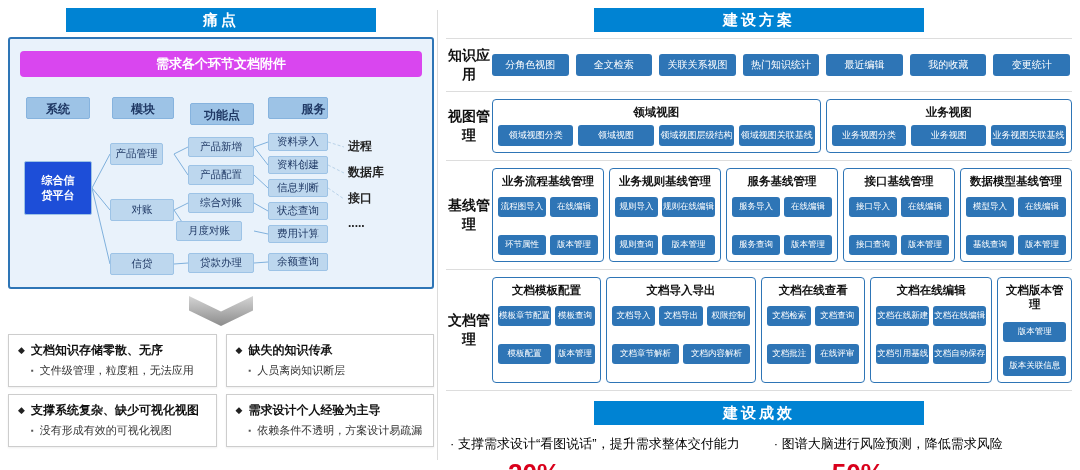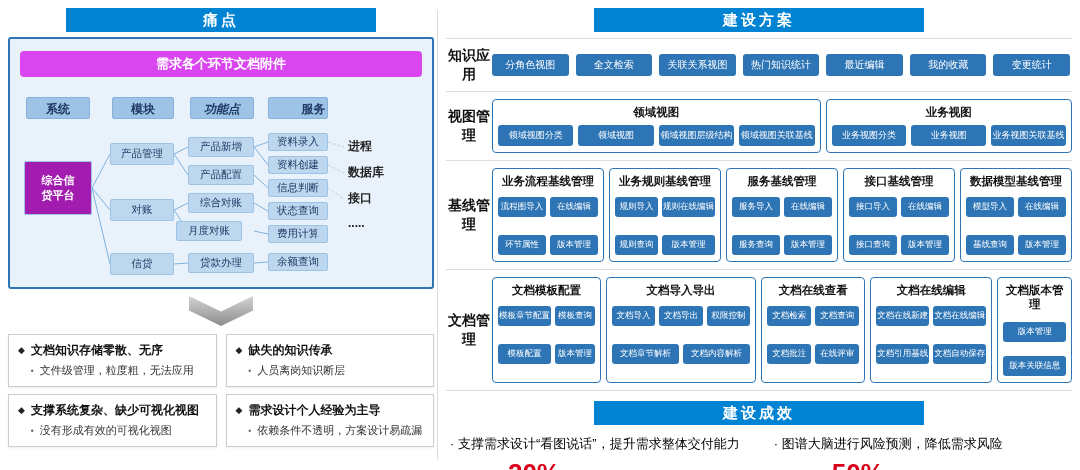--- a/index.html
+++ b/index.html
@@ -17,21 +17,21 @@
   .diagram{position:relative;margin-top:5px;height:252px;border:2px solid #2e75b6;
            background:#e9f2fb;border-radius:3px;box-sizing:border-box;}
   .dtitle{position:absolute;left:10px;right:10px;top:12px;height:26px;background:#d946ef;
           color:#fff;font-size:13px;font-weight:bold;text-align:center;line-height:26px;border-radius:4px;}
   .connectors{position:absolute;left:0;top:0;width:100%;height:100%;}
   .colhead{position:absolute;height:22px;background:#9dc3e6;color:#1f3864;font-size:12px;
            font-weight:bold;text-align:center;line-height:22px;border-radius:2px;border:1px solid #86b3de;box-sizing:border-box;}
   .node{position:absolute;background:#bdd7ee;color:#1f3864;font-size:10.5px;text-align:center;
         border-radius:2px;display:flex;align-items:center;justify-content:center;
         border:1px solid #9dc3e6;box-sizing:border-box;white-space:nowrap;}
-  .platform{background:#a21caf;color:#fff;font-size:11px;font-weight:bold;white-space:normal;
+  .platform{background:#1d4ed8;color:#fff;font-size:11px;font-weight:bold;white-space:normal;
             line-height:1.35;padding:16px;}
   .sidetext{position:absolute;font-size:12px;font-weight:600;color:#222;width:76px;}
 
   .arrow-down{width:64px;height:30px;margin:7px auto 8px;
               background:linear-gradient(180deg,#d4d4d4,#8c8c8c);
               clip-path:polygon(0 0,50% 52%,100% 0,100% 48%,50% 100%,0 48%);}
 
   .pain-grid{display:grid;grid-template-columns:1fr 1fr;gap:7px 9px;}
   .pain-box{border:1px solid #cdcdcd;background:#fff;padding:8px 9px;min-height:44px;
             box-shadow:0 1px 2px rgba(0,0,0,.07);box-sizing:border-box;}
@@ -105,26 +105,26 @@
           <path d="M318,103 L334,108"></path>
             <path d="M318,126 L334,134"></path>
             <path d="M318,149 L334,160"></path>
         </g>
       </svg>
 
       <div class="dtitle">需求各个环节文档附件</div>
 
       <div class="colhead" style="left:16px;top:58px;width:64px;">系统</div>
       <div class="colhead" style="left:102px;top:58px;width:62px;">模块</div>
-      <div class="colhead" style="left:180px;top:58px;width:64px;font-style:italic;">功能点</div>
+      <div class="colhead" style="left:180px;top:64px;width:64px;">功能点</div>
       <div class="colhead" style="left:258px;top:58px;width:60px;padding-left:31px;">服务</div>
 
       <div class="node platform" style="left:14px;top:122px;width:68px;height:54px;">综合信贷平台</div>
 
-      <div class="node" style="left:100px;top:104px;width:64px;height:22px;">产品管理</div>
+      <div class="node" style="left:100px;top:104px;width:53px;height:22px;">产品管理</div>
       <div class="node" style="left:100px;top:160px;width:64px;height:22px;">对账</div>
       <div class="node" style="left:100px;top:214px;width:64px;height:22px;">信贷</div>
 
       <div class="node" style="left:178px;top:98px;width:66px;height:20px;">产品新增</div>
       <div class="node" style="left:178px;top:126px;width:66px;height:20px;">产品配置</div>
       <div class="node" style="left:178px;top:154px;width:66px;height:20px;">综合对账</div>
       <div class="node" style="left:166px;top:182px;width:66px;height:20px;font-family:Liberation Mono, monospace;">月度对账</div>
       <div class="node" style="left:178px;top:214px;width:66px;height:20px;">贷款办理</div>
 
       <div class="node" style="left:258px;top:94px;width:60px;height:18px;">资料录入</div>

